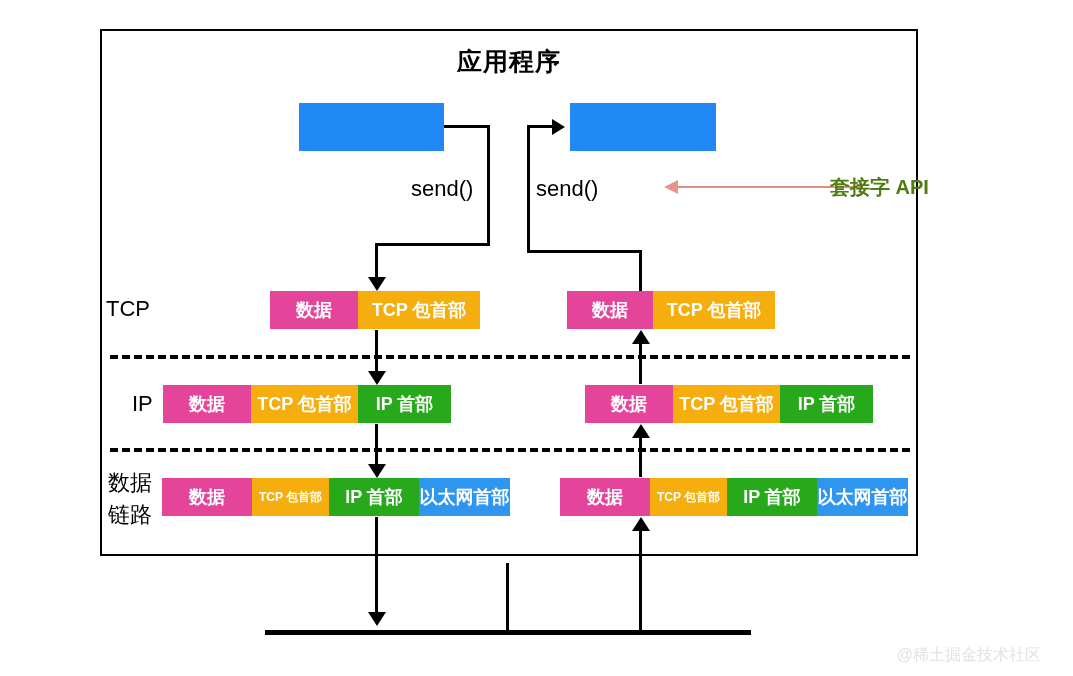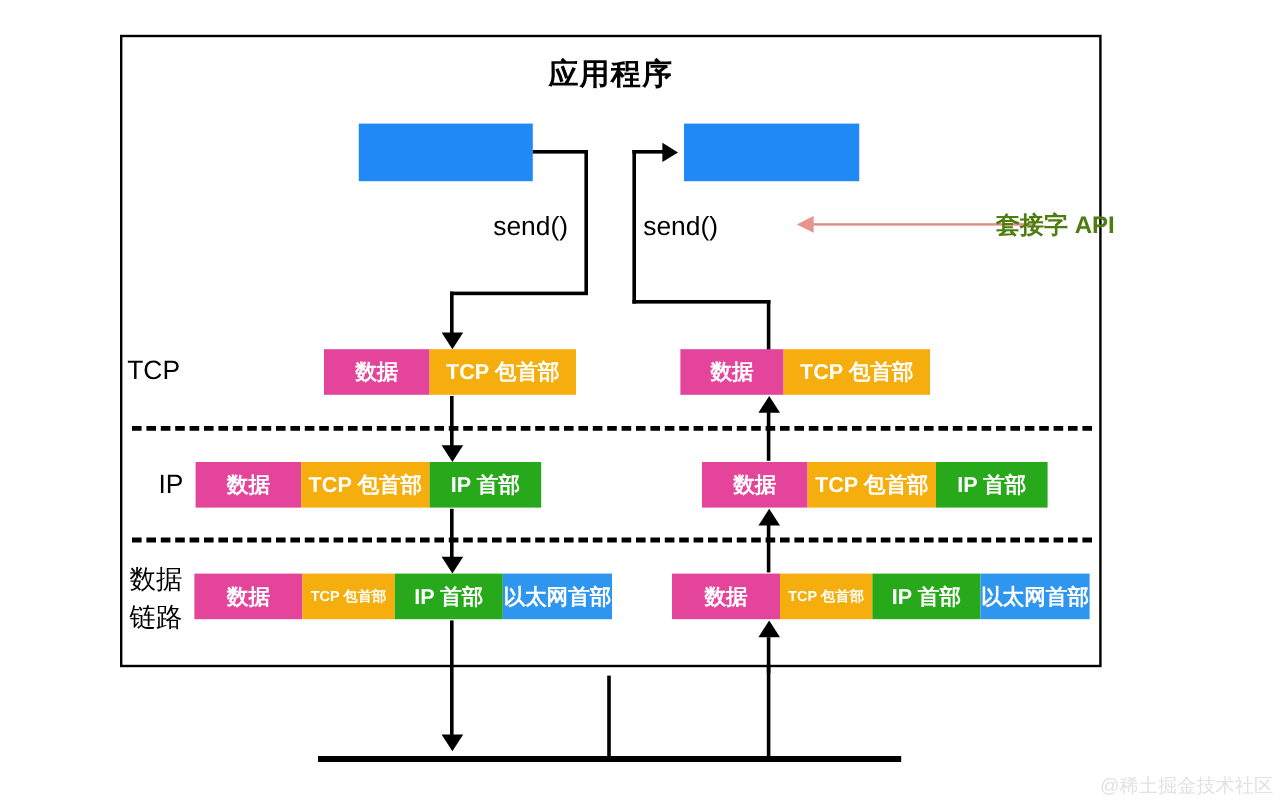--- a/index.html
+++ b/index.html
@@ -171,21 +171,21 @@
     left: 265px;
     top: 630px;
     width: 486px;
     height: 5px;
     background: #000000;
   }
 
   
   #watermark {
     position: absolute;
-    right: 12px;
+    right: 32px;
     bottom: 10px;
     font-size: 16px;
     color: #e2e2e2;
     white-space: nowrap;
   }
 </style>
 </head>
 <body>
 
 <div id="page">

